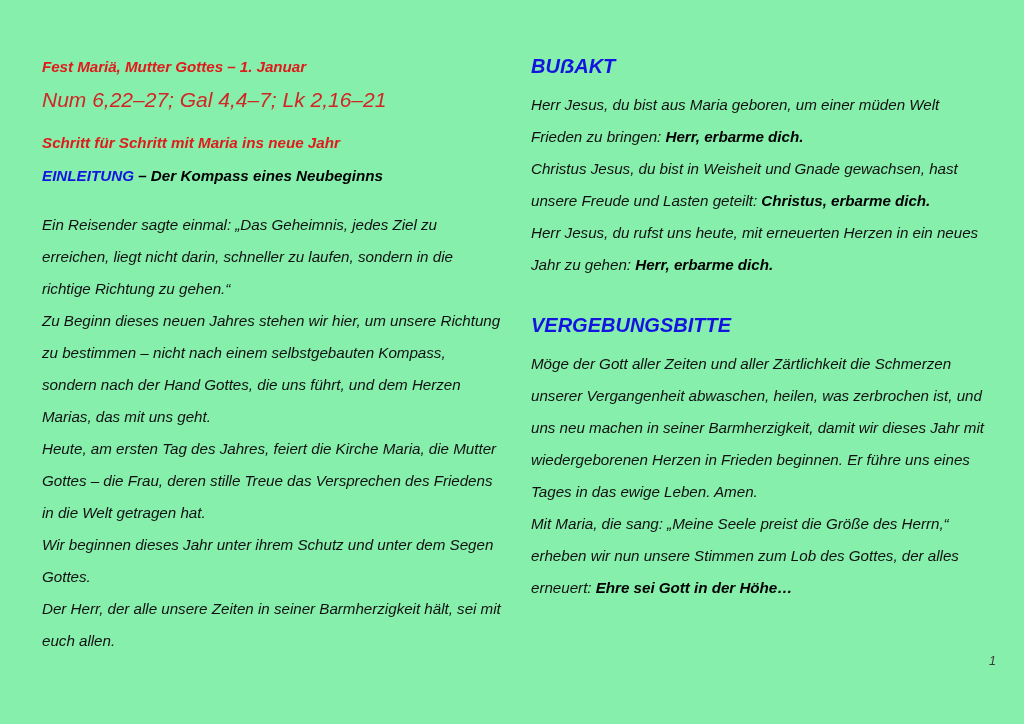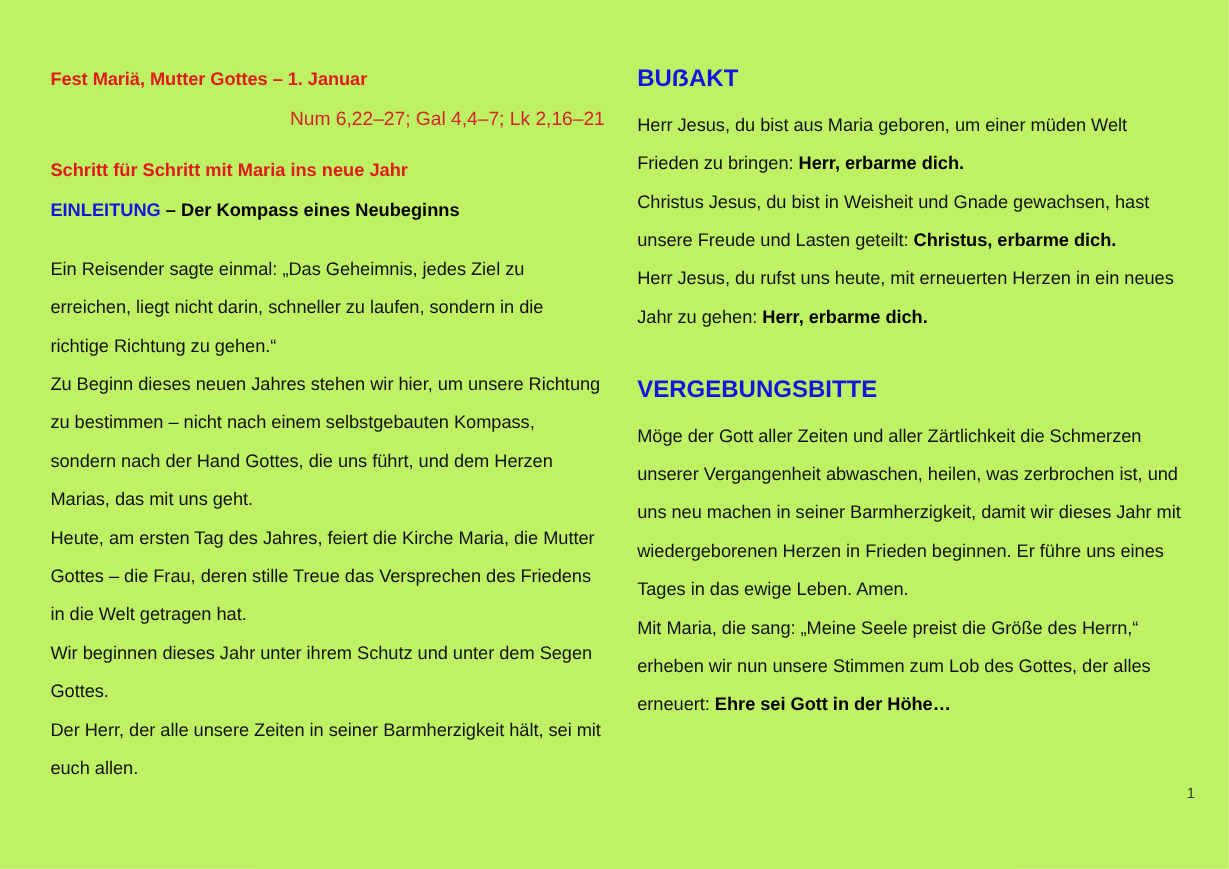--- a/index.html
+++ b/index.html
@@ -11,45 +11,45 @@
     width: 1024px;
     height: 724px;
     font-family: "Liberation Sans", sans-serif;
     color: #000000;
     position: relative;
     overflow: hidden;
   }
   .page {
     position: absolute;
     inset: 0;
-    background: #bef264;
+    background: #86efac;
+    font-style: italic;
   }
   .col {
     position: absolute;
     top: 56px;
   }
   .col-left  { left: 42px;  width: 462px; }
   .col-right { left: 531px; width: 462px; }
 
   
   .h-red {
     color: #e01b1b;
     font-weight: bold;
     font-size: 15.2px;
     line-height: 21px;
     margin: 0 0 12px 0;
     letter-spacing: -0.05px;
   }
   .ref-red {
     color: #d12626;
     font-weight: normal;
-    font-size: 16px;
+    font-size: 21px;
     line-height: 21px;
     margin: 0 0 22px 0;
-    text-align: right;
   }
   .h-red-sub {
     color: #e01b1b;
     font-weight: bold;
     font-size: 15.2px;
     line-height: 21px;
     margin: 0 0 12px 0;
   }
   .h-blue {
     color: #1414e0;

